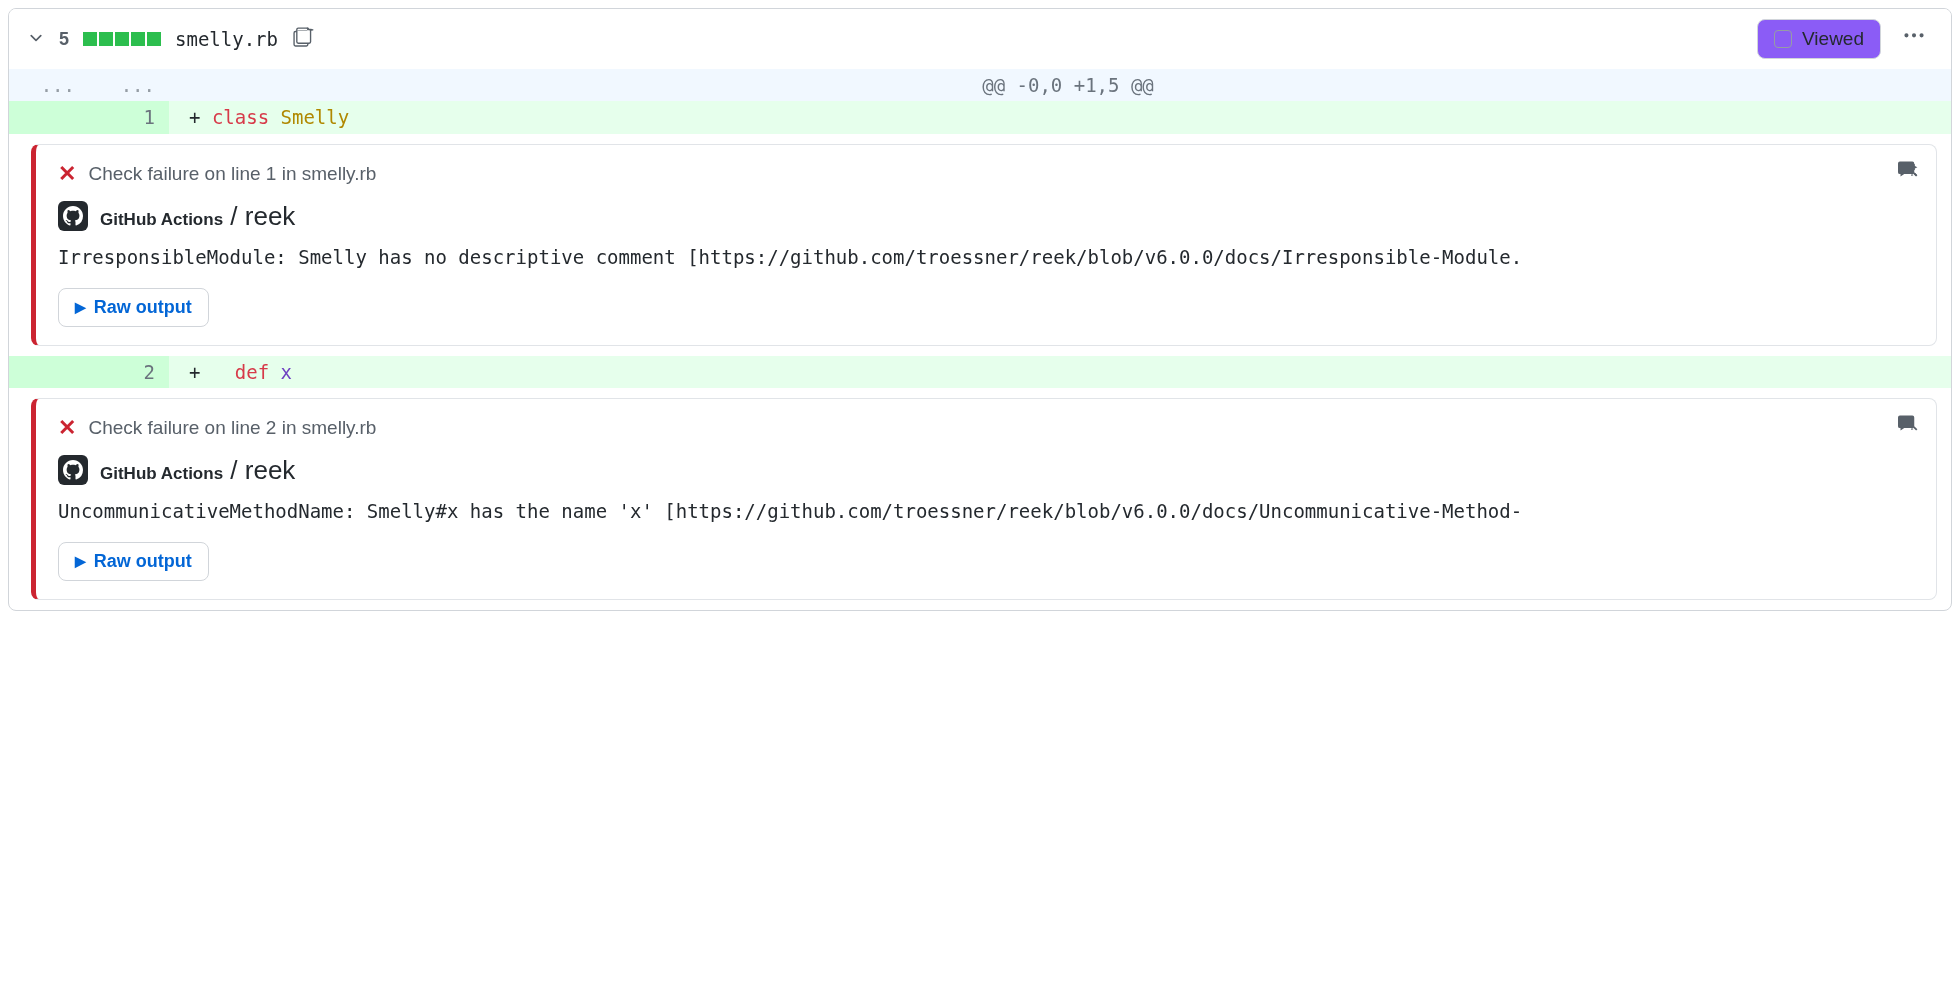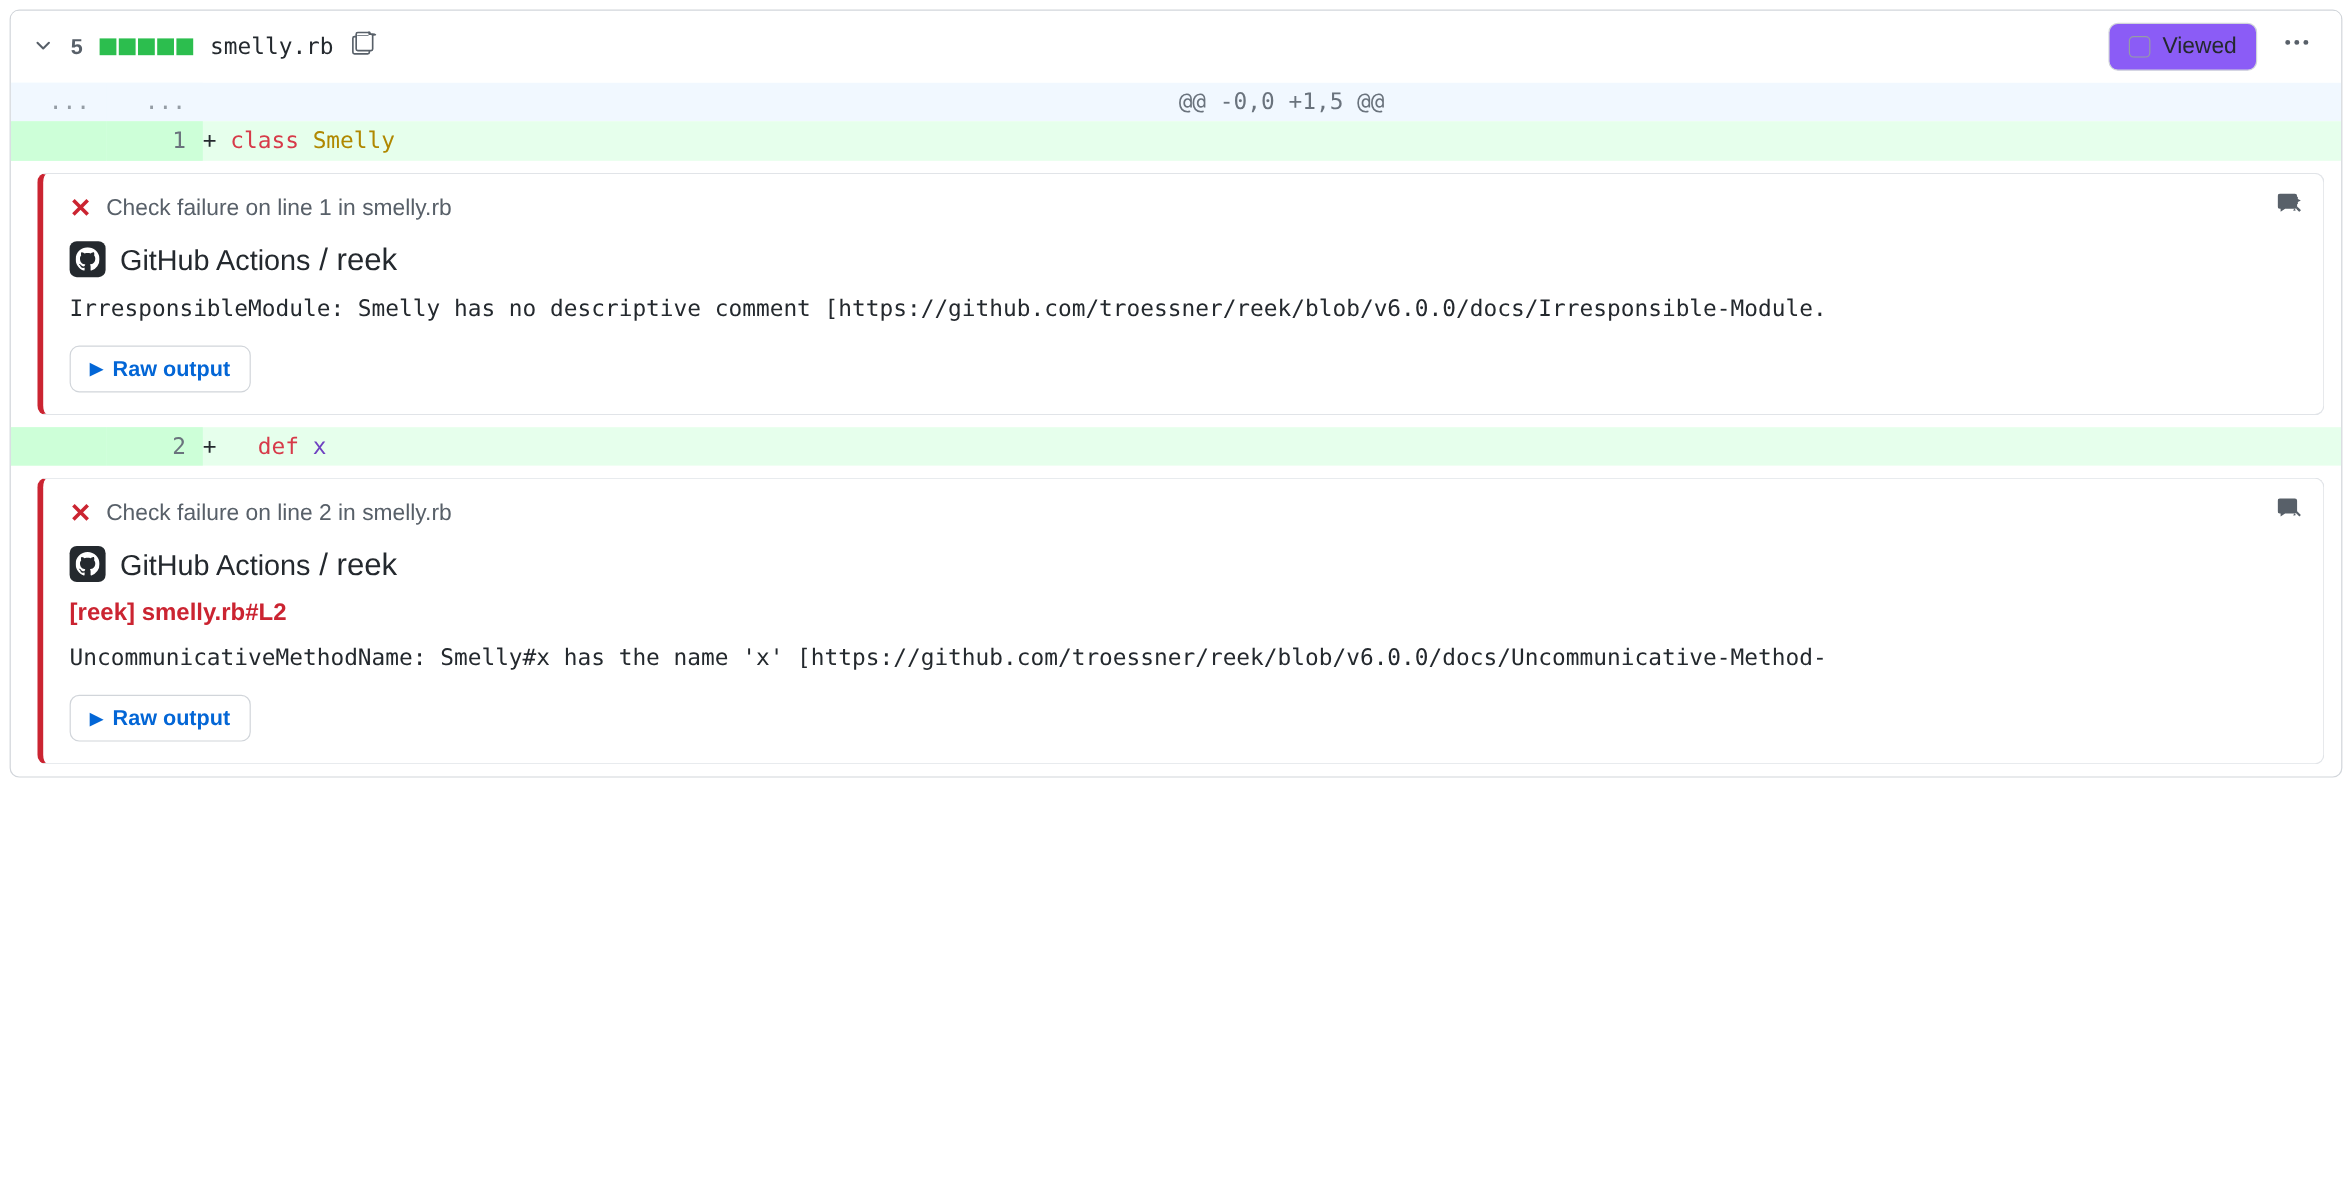--- a/index.html
+++ b/index.html
@@ -63,42 +63,42 @@
     text-align: right;
     padding-right: 14px;
     color: #6a737d;
     user-select: none;
     background: #cdffd8;
   }
   .guttermid { width:80px; background:#cdffd8; }
   .hunk-row .guttermid { background:#f1f8ff;}
 
   .code-row { background: #e6ffec; }
-  .line-content { flex: 1; padding-left: 0; white-space: pre; }
+  .line-content { flex: 1; padding-left: 20px; white-space: pre; }
   .kw { color: #d73a49; }
   .const { color: #b08800; }
   .ident { color: #6f42c1; }
 
   .annot {
     margin: 10px 14px 10px 22px;
     border: 1px solid #e1e4e8;
     border-left: 5px solid #cb2431;
     border-radius: 8px;
     padding: 16px 22px 18px;
     position: relative;
     background: #fff;
   }
   .annot-head { display: flex; align-items: center; gap: 12px; color: #586069; font-size: 19px; margin-bottom: 14px;}
   .x-icon { color: #cb2431; font-weight: 700; font-size: 22px; }
   .annot-action { position: absolute; right: 18px; top: 14px; color: #586069; cursor: pointer; }
 
   .annot-source { display:flex; align-items:center; gap:12px; margin: 0 0 14px 0; }
   .gh-logo { width: 30px; height: 30px; background:#24292e; border-radius:6px; display:flex; align-items:center; justify-content:center; }
   .gh-logo svg { fill:#fff; width:20px; height:20px;}
-  .src-strong { font-weight:400; font-size:24px; }
+  .src-strong { font-weight:700; font-size:17px; }
   .src-rest { font-size:26px; font-weight:400; }
 
   .annot-title { color:#cb2431; font-weight:700; font-size:20px; margin: 4px 0 14px; }
   .annot-msg { font-family: ui-monospace, SFMono-Regular, Consolas, monospace; font-size:19px; margin-bottom: 20px; white-space: nowrap; overflow: hidden;}
   .raw-btn {
     border:1px solid #d1d5da; border-radius:8px; padding:8px 16px;
     background:#fff; color:#0366d6; font-weight:600; font-size:18px;
     display:inline-flex; align-items:center; gap:8px; cursor:pointer;
   }
   .raw-btn .tri { color:#0366d6; font-size:14px; }
@@ -201,21 +201,20 @@
         </svg>
     </span>
     <div class="annot-source">
       <span class="gh-logo">
         <svg viewBox="0 0 16 16">
             <path d="M8 0C3.58 0 0 3.58 0 8c0 3.54 2.29 6.53 5.47 7.59.4.07.55-.17.55-.38 0-.19-.01-.82-.01-1.49-2.01.37-2.53-.49-2.69-.94-.09-.23-.48-.94-.82-1.13-.28-.15-.68-.52-.01-.53.63-.01 1.08.58 1.23.82.72 1.21 1.87.87 2.33.66.07-.52.28-.87.51-1.07-1.78-.2-3.64-.89-3.64-3.95 0-.87.31-1.59.82-2.15-.08-.2-.36-1.02.08-2.12 0 0 .67-.21 2.2.82.64-.18 1.32-.27 2-.27.68 0 1.36.09 2 .27 1.53-1.04 2.2-.82 2.2-.82.44 1.1.16 1.92.08 2.12.51.56.82 1.27.82 2.15 0 3.07-1.87 3.75-3.65 3.95.29.25.54.73.54 1.48 0 1.07-.01 1.93-.01 2.2 0 .21.15.46.55.38A8.013 8.013 0 0016 8c0-4.42-3.58-8-8-8z"></path>
           </svg>
       </span>
       <span><span class="src-strong">GitHub Actions</span><span class="src-rest"> / reek</span></span>
     </div>
-    <div class="annot-title">[reek] smelly.rb#L2</div>
     <div class="annot-msg">UncommunicativeMethodName: Smelly#x has the name 'x' [https://github.com/troessner/reek/blob/v6.0.0/docs/Uncommunicative-Method-</div>
     <button class="raw-btn">
         <span class="tri">▶</span>
         <span>Raw output</span>
       </button>
   </div>
 
 </div>
 
 </body></html>

